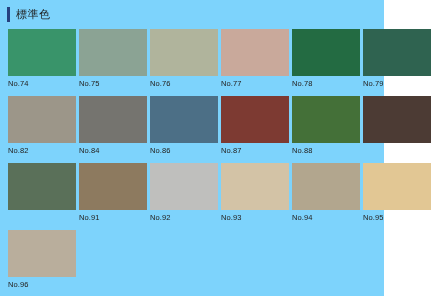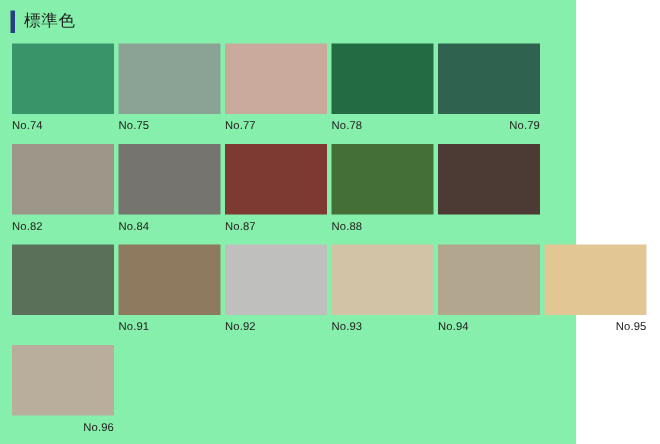--- a/index.html
+++ b/index.html
@@ -14,21 +14,21 @@
     font-family: "Liberation Sans", "DejaVu Sans", sans-serif;
     overflow: hidden;
     -webkit-font-smoothing: antialiased;
   }
 
   .page {
     position: relative;
     width: 384px;
     height: 296px;
     box-sizing: border-box;
-    background: #86efac;
+    background: #7dd3fc;
   }
 
   
   .header {
     display: flex;
     align-items: center;
     padding: 7px 0 0 7px;
     height: 22px;
     box-sizing: border-box;
   }
@@ -57,21 +57,21 @@
     display: flex;
     margin-bottom: 7px;
   }
   .row:last-child { margin-bottom: 0; gap: 44px; }
 
   .cell {
     width: 68px;
     margin-right: 3px;
     flex: 0 0 auto;
   }
-  .cell:last-child { margin-right: 0; text-align: right; }
+  .cell:last-child { margin-right: 0; }
 
   .swatch {
     width: 68px;
     height: 47px;
     box-sizing: border-box;
     display: block;
   }
 
   .cell-label {
     font-size: 7.5px;
@@ -96,40 +96,48 @@
       <div class="row">
         <div class="cell">
           <div class="swatch" style="background: rgb(57, 148, 106);"></div>
           <div class="cell-label">No.74</div>
         </div>
         <div class="cell">
           <div class="swatch" style="background: rgb(139, 163, 148);"></div>
           <div class="cell-label">No.75</div>
         </div>
         <div class="cell">
+          <div class="swatch" style="background: rgb(176, 180, 156);"></div>
+          <div class="cell-label">No.76</div>
+        </div>
+        <div class="cell">
           <div class="swatch" style="background: rgb(201, 169, 155);"></div>
           <div class="cell-label">No.77</div>
         </div>
         <div class="cell">
           <div class="swatch" style="background: rgb(35, 107, 66);"></div>
           <div class="cell-label">No.78</div>
         </div>
         <div class="cell">
           <div class="swatch" style="background: rgb(47, 99, 80);"></div>
           <div class="cell-label">No.79</div>
         </div>
       </div>
       <div class="row">
         <div class="cell">
           <div class="swatch" style="background: rgb(156, 150, 137);"></div>
           <div class="cell-label">No.82</div>
         </div>
         <div class="cell">
           <div class="swatch" style="background: rgb(117, 116, 111);"></div>
           <div class="cell-label">No.84</div>
+        </div>
+        <div class="cell">
+          <div class="swatch" style="background: rgb(76, 111, 134);"></div>
+          <div class="cell-label">No.86</div>
         </div>
         <div class="cell">
           <div class="swatch" style="background: rgb(125, 58, 50);"></div>
           <div class="cell-label">No.87</div>
         </div>
         <div class="cell">
           <div class="swatch" style="background: rgb(68, 112, 56);"></div>
           <div class="cell-label">No.88</div>
         </div>
         <div class="cell">

